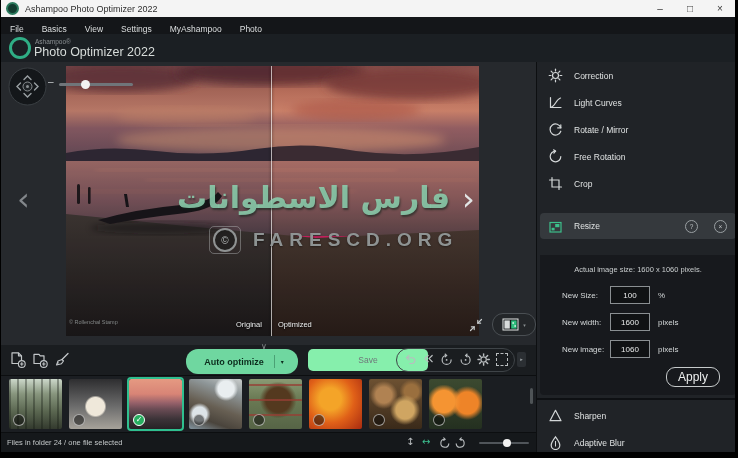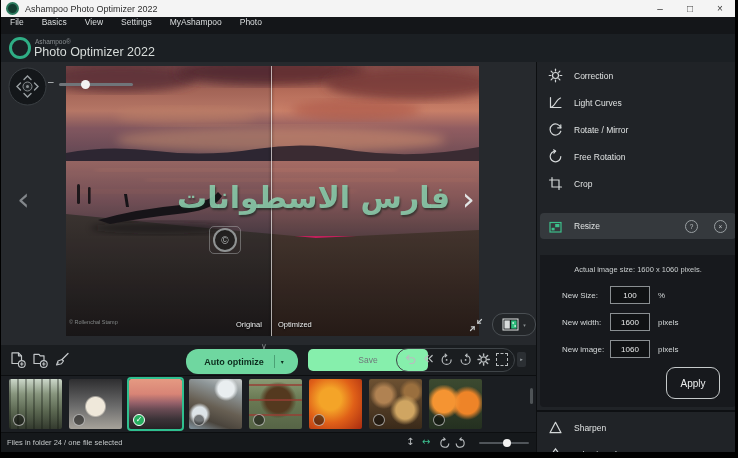--- a/index.html
+++ b/index.html
@@ -10,21 +10,21 @@
   
   .titlebar{position:absolute;left:0;top:0;width:100%;height:17px;background:#f4f4f4;
             display:flex;align-items:center}
   .app-ico{width:9px;height:9px;border-radius:50%;background:#123c30;border:2px solid #2b7a5e;margin-left:5px}
   .title{font-size:9px;color:#2e2e2e;margin-left:6px}
   .winctrls{margin-left:auto;display:flex;height:100%}
   .wc{width:30px;text-align:center;font-size:10px;color:#3c3c3c;line-height:17px;cursor:default}
 
   
   .menubar{position:absolute;left:0;top:17px;width:100%;height:17px;background:#141619;
-           display:flex;align-items:flex-start}
+           display:flex;align-items:flex-end}
   .menu-item{color:#dcdfe0;font-size:8.5px;padding:0 9px}
 
   
   .brandbar{position:absolute;left:0;top:34px;width:100%;height:28px;background:#1b1f23}
   .logo{position:absolute;left:8px;top:3px;width:16px;height:16px;border:3px solid #2fae85;border-radius:50%}
   .brand-co{position:absolute;left:34px;top:4px;font-size:6.5px;color:#8a8f92}
   .brand-prod{position:absolute;left:33px;top:11px;font-size:12.5px;color:#d7dcda}
 
   
   .viewer{position:absolute;left:0;top:62px;width:535px;height:283px;background:#26292d;overflow:hidden}
@@ -72,22 +72,22 @@
            font-size:6.5px;line-height:11px;text-align:center}
   .row-btn.first{margin-left:auto;margin-right:5px}
   .row-btn.last{margin-right:9px}
   .panel{margin:0 3px;background:#17191d;border-radius:0 0 4px 4px;padding:10px 0 8px}
   .panel-info{text-align:center;font-size:7.5px;color:#c9cdce;margin-bottom:12px}
   .field-row{display:flex;align-items:center;margin:0 0 9px 22px}
   .field-row label{width:48px;font-size:8px;color:#d4d8d9}
   .field-row input{width:34px;height:14px;background:#101214;border:1px solid #8a8f92;color:#e8eaea;
                    font-size:8px;text-align:center;margin-right:8px;font-family:"Liberation Sans",sans-serif}
   .field-row .unit{font-size:8px;color:#d4d8d9}
-  .apply-btn{display:block;margin:6px 16px 0 auto;width:54px;height:32px;border:1px solid #c6cacb;
-             border-radius:9px;background:transparent;color:#eceeee;font-size:10px;
+  .apply-btn{display:block;margin:6px 16px 0 auto;width:54px;height:20px;border:1px solid #c6cacb;
+             border-radius:9px;background:transparent;color:#eceeee;font-size:12px;
              font-family:"Liberation Sans",sans-serif}
   .sb-div{height:2px;background:#0e1013;margin:3px 0 2px}
 
   
   .toolbar{position:absolute;left:0;top:345px;width:535px;height:30px;background:#1a1d20}
   .collapse{position:absolute;left:260px;top:-3px;color:#8a8f92;font-size:8px;font-family:"DejaVu Sans",sans-serif}
   .tb-ico{position:absolute;top:6px;width:18px;height:18px}
   .tb-i1{left:8px}.tb-i2{left:30px}.tb-i3{left:52px}
   .auto-pill{position:absolute;left:185px;top:4px;width:112px;height:25px;border-radius:12px;
              background:#6fd7a0;display:flex;align-items:center;justify-content:center}
@@ -227,20 +227,21 @@
       <span class="cmp-label cmp-opt">Optimized</span>
     </div>
 
     <span class="credit">© Rollenchal Stamp</span>
 
     <div class="wm-ar">فارس الاسطوانات</div>
     <div class="wm-row">
       <span class="wm-box">
         <span class="wm-circ">©</span>
       </span>
+      <span class="wm-latin">FARESCD.ORG</span>
     </div>
 
     <svg class="pan" viewBox="0 0 39 39">
       <circle cx="19.5" cy="19.5" r="18.5" fill="rgba(18,21,24,.88)" stroke="#3a3f43"></circle>
       <g fill="none" stroke="#9aa0a3" stroke-width="1.4" stroke-linecap="round">
         <polyline points="16,12.5 19.5,9 23,12.5"></polyline>
         <polyline points="16,26.5 19.5,30 23,26.5"></polyline>
         <polyline points="12.5,16 9,19.5 12.5,23"></polyline>
         <polyline points="26.5,16 30,19.5 26.5,23"></polyline>
       </g>

